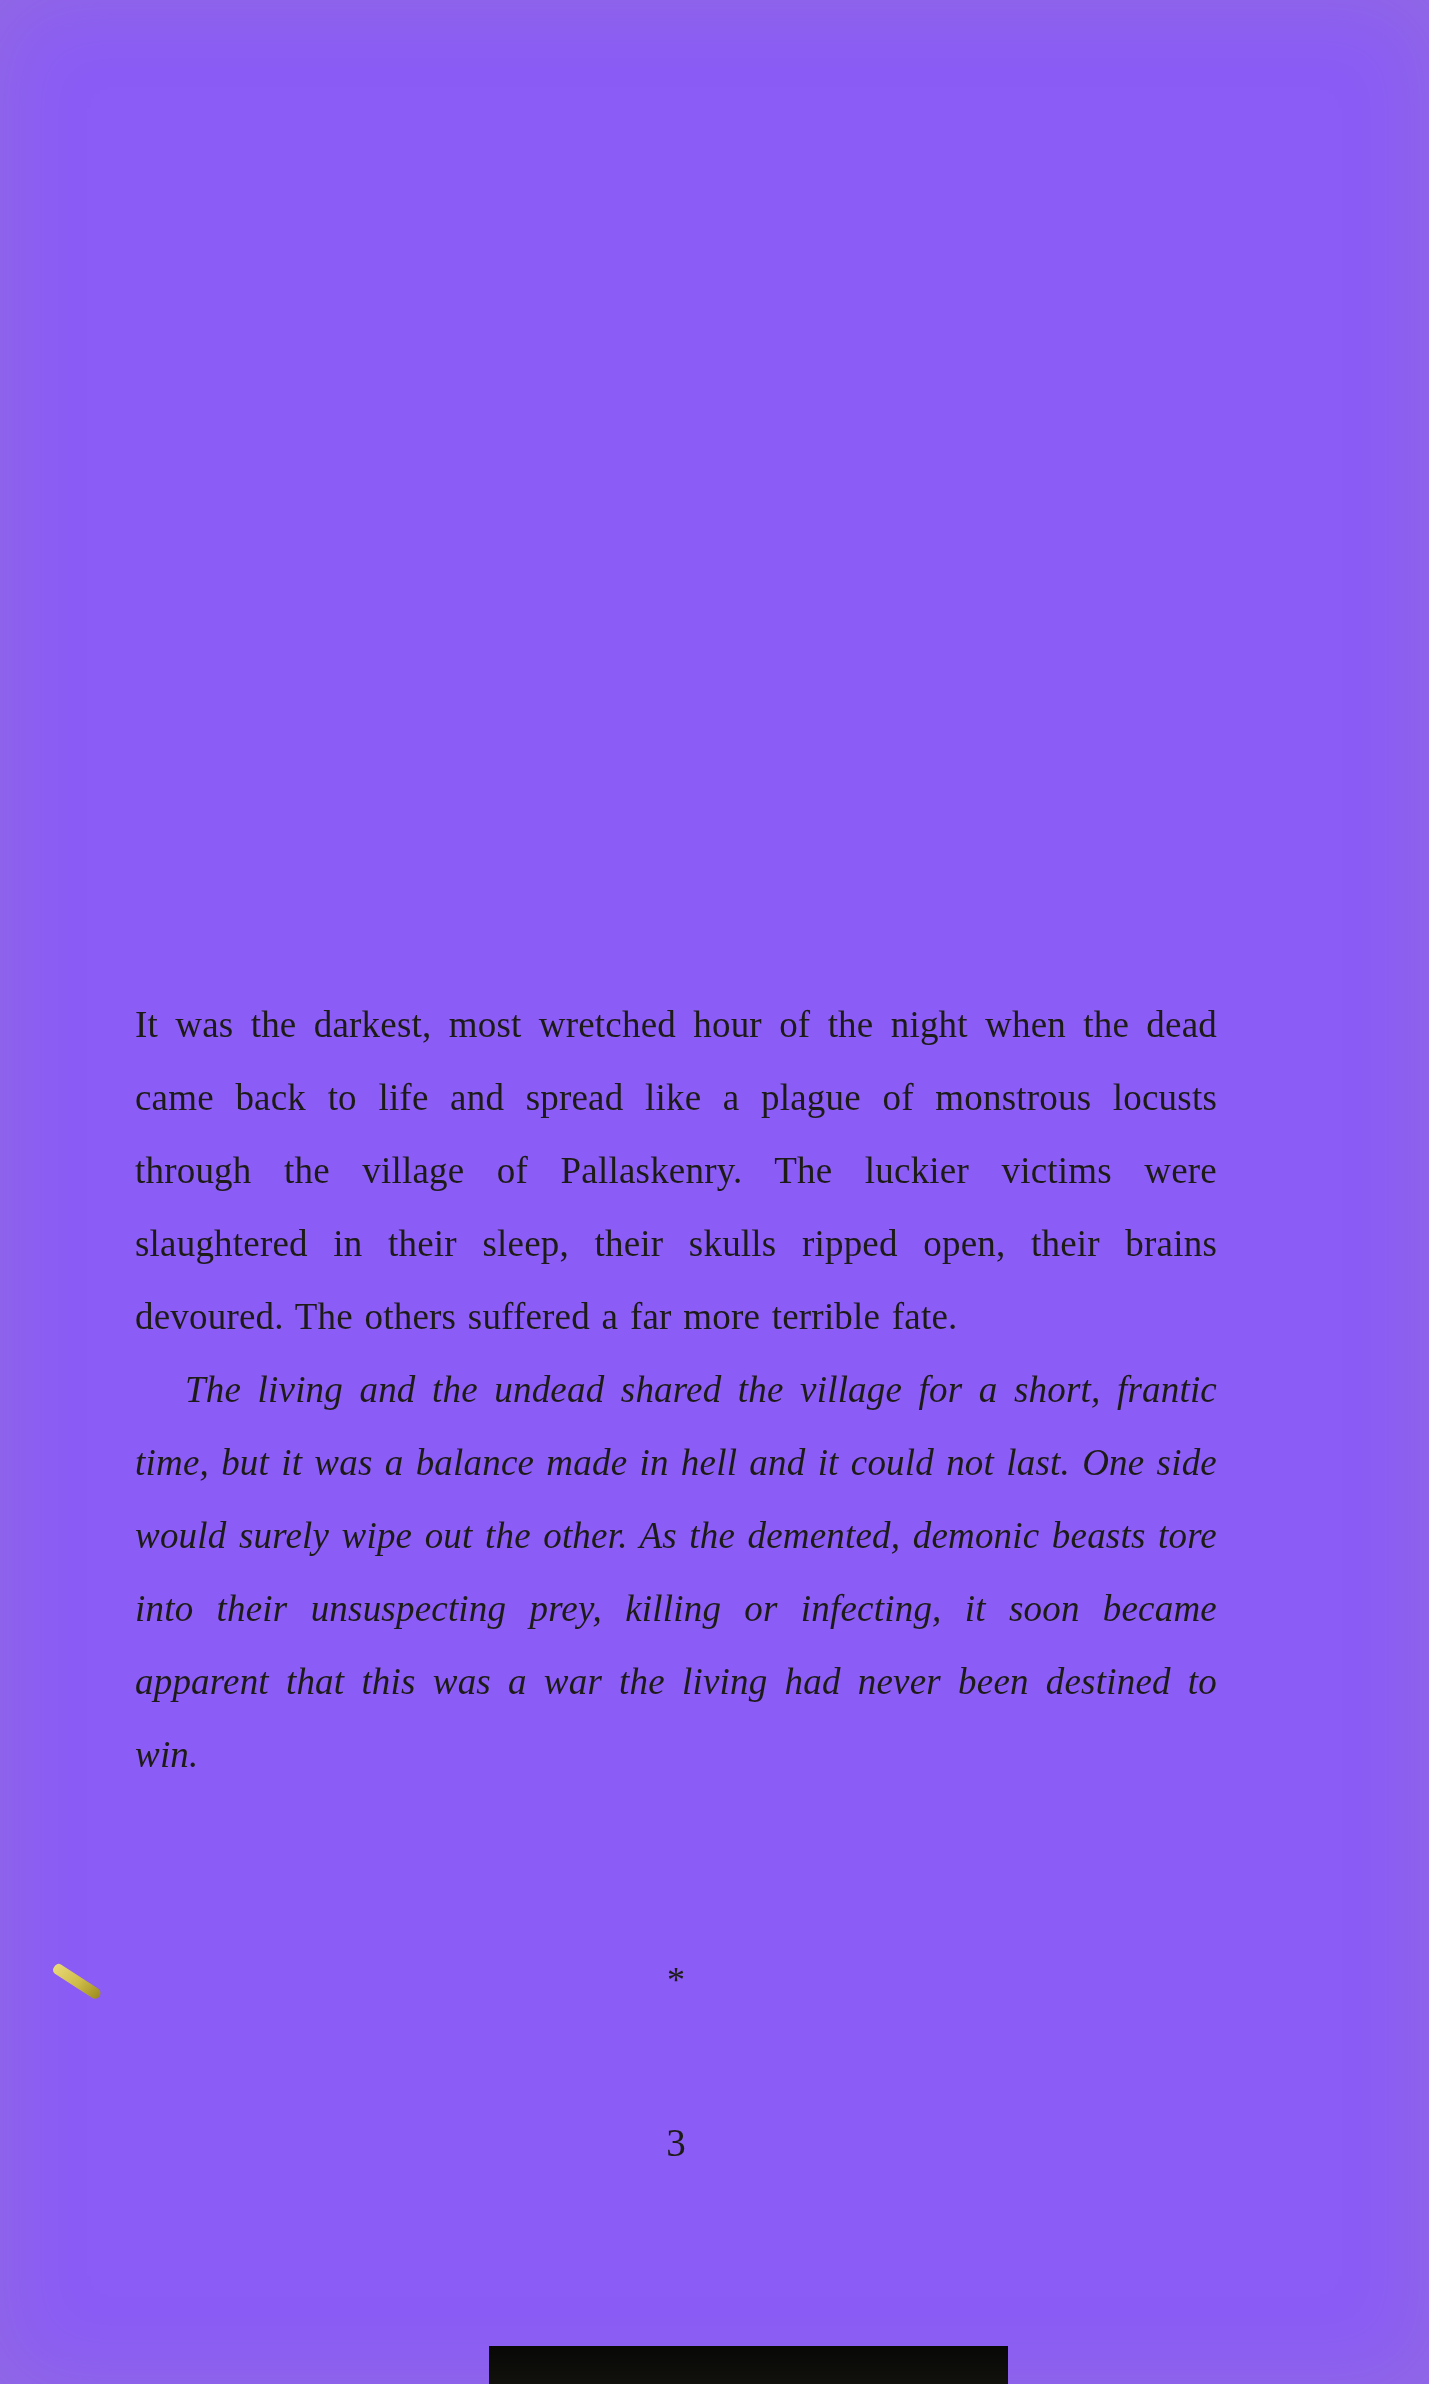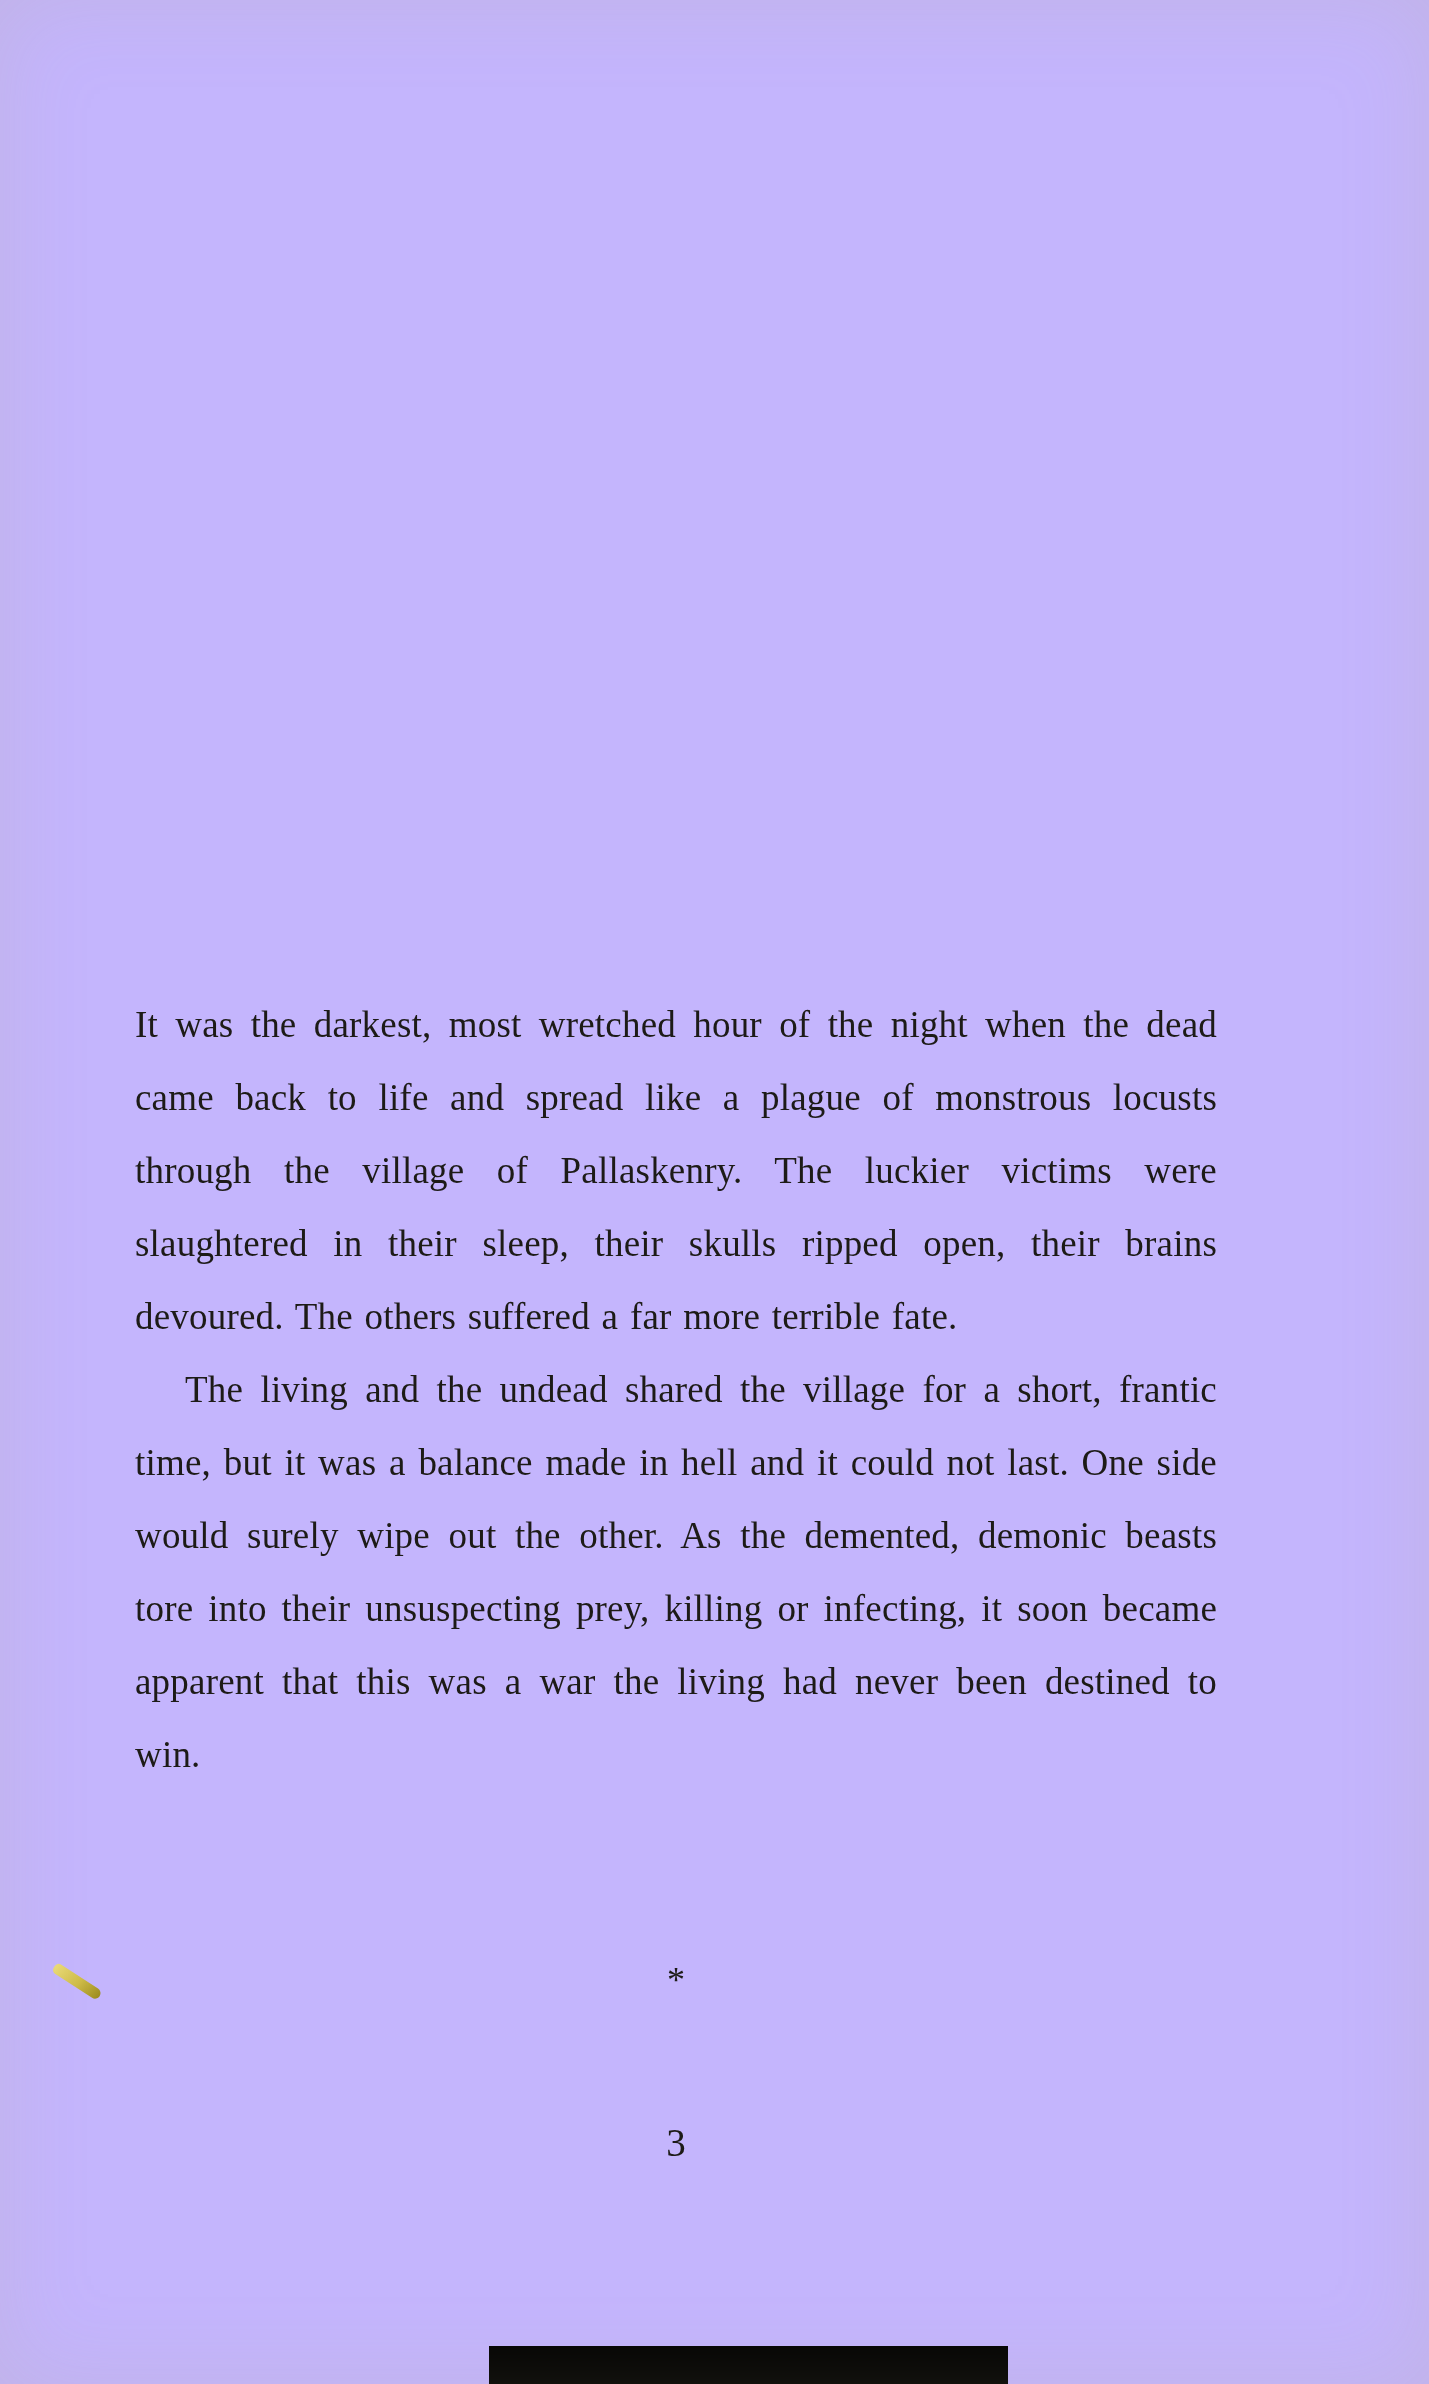--- a/index.html
+++ b/index.html
@@ -5,21 +5,21 @@
   * { margin: 0; padding: 0; box-sizing: border-box; }
   html, body {
     width: 1429px;
     height: 2384px;
     font-family: "Liberation Serif", "DejaVu Serif", serif;
   }
   .page {
     position: relative;
     width: 1429px;
     height: 2384px;
-    background: #c4b5fd;
+    background: #8b5cf6;
     overflow: hidden;
   }
   
   .page::after {
     content: "";
     position: absolute;
     inset: 0;
     pointer-events: none;
     box-shadow: inset 0 0 90px rgba(180,170,130,0.18);
   }
@@ -29,21 +29,21 @@
     top: 988px;
     width: 1082px;
     color: #1d1b17;
     font-size: 37px;
     line-height: 73px;
     text-align: justify;
     word-spacing: 0.06em;
     letter-spacing: 0.2px;
   }
   .para { margin: 0; }
-  .para.indented { text-indent: 50px; }
+  .para.indented { text-indent: 50px; font-style: italic; }
   .section-break {
     position: absolute;
     left: 135px;
     top: 1950px;
     width: 1082px;
     text-align: center;
     font-size: 36px;
     line-height: 60px;
     color: #1d1b17;
   }

